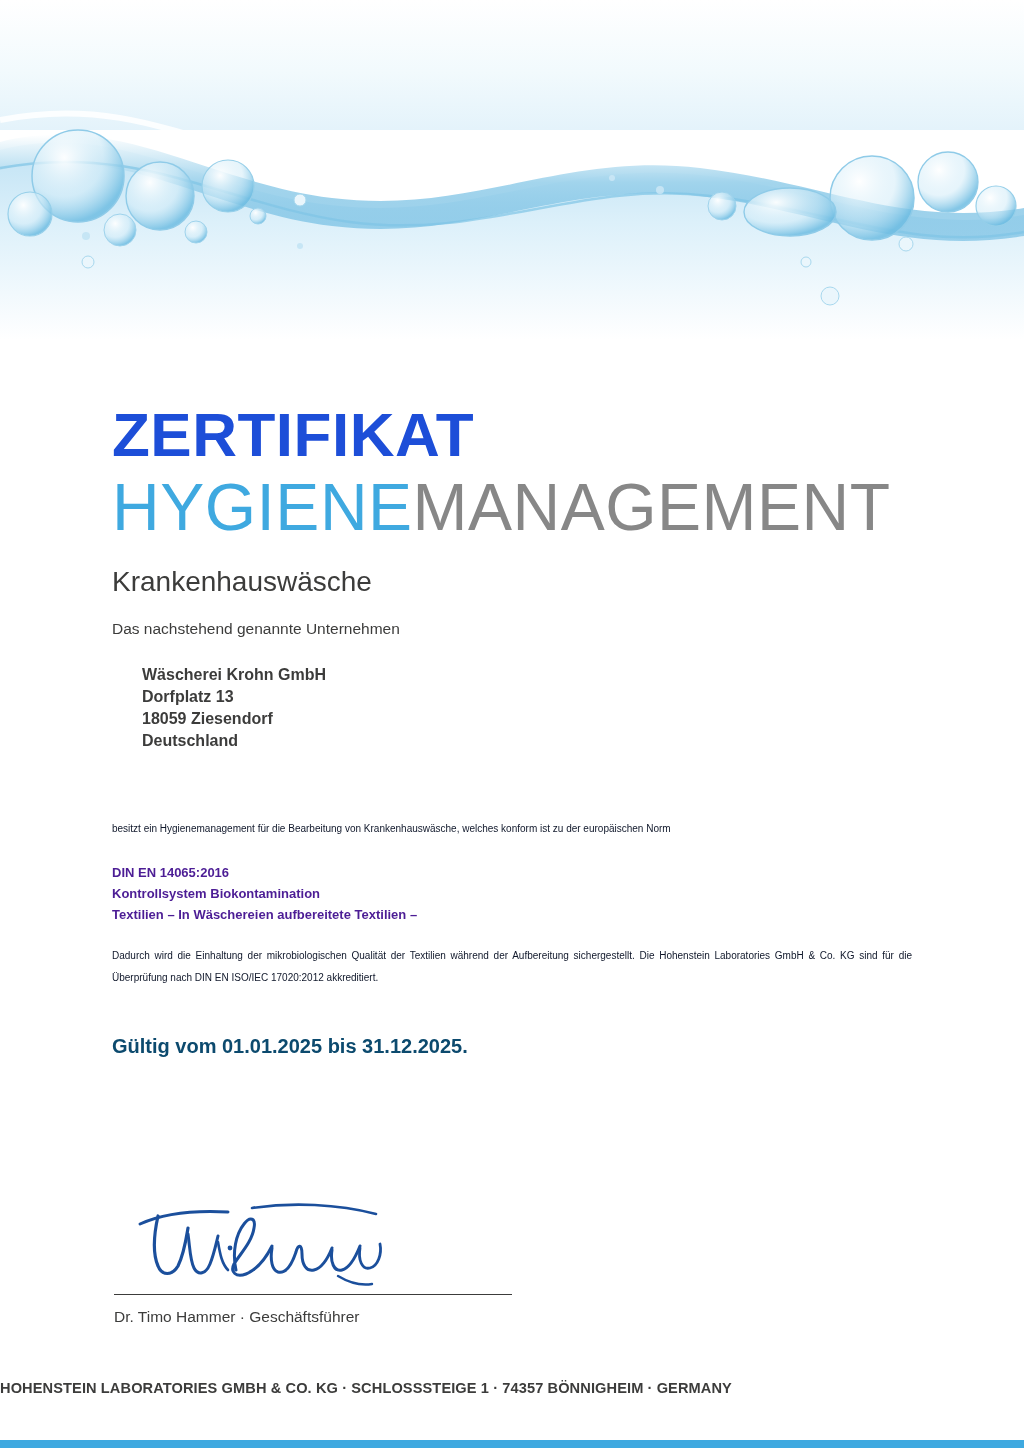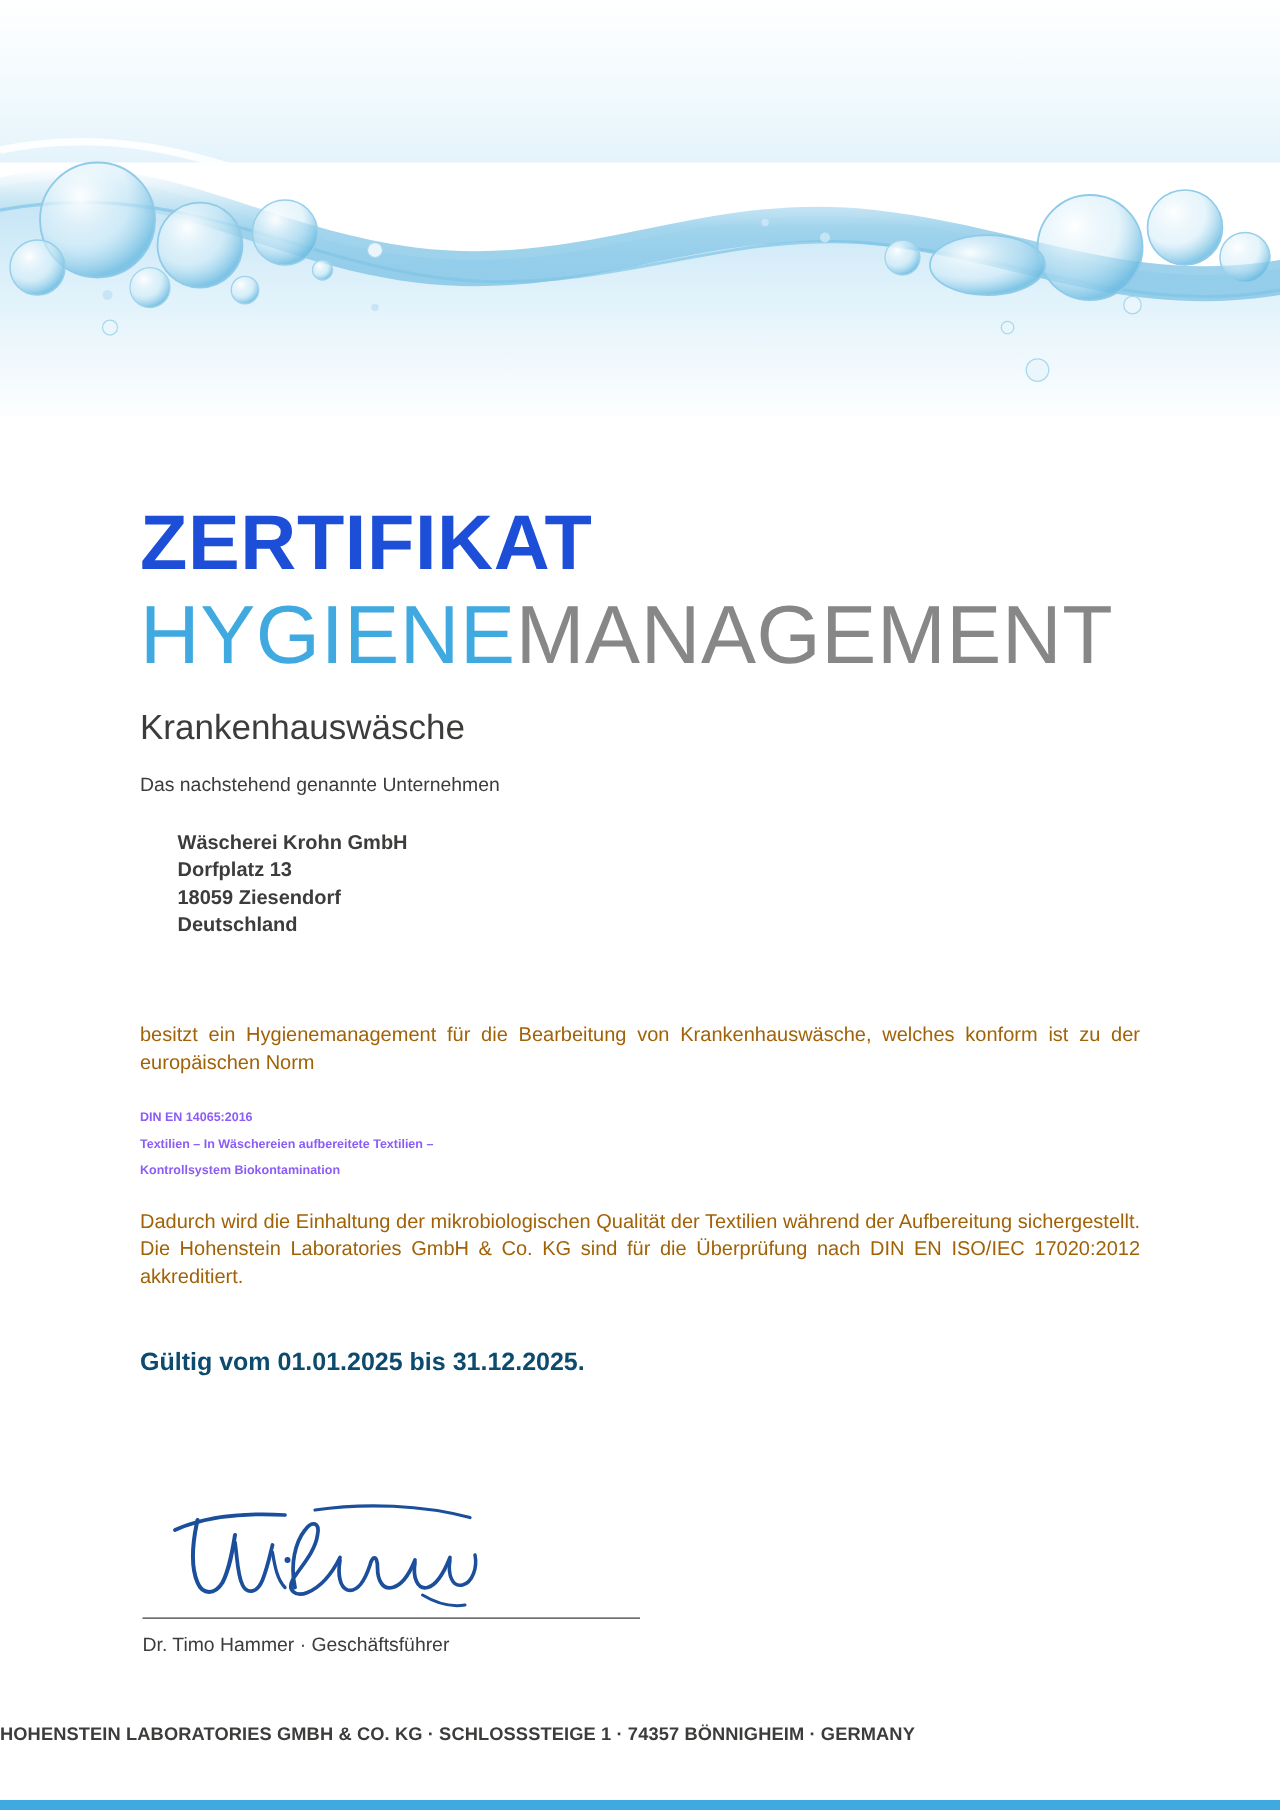--- a/index.html
+++ b/index.html
@@ -83,38 +83,38 @@
   }
   .company-block div {
     font-size: 16px;
     font-weight: bold;
     line-height: 22px;
     color: #3c3c3b;
   }
 
   .para {
     padding: 0 112px;
-    font-size: 16px;
+    font-size: 10px;
     line-height: 22px;
     text-align: justify;
-    color: #a16207;
+    color: #0f172a;
   }
   .para-conform {
     margin-top: 66px;
   }
 
   .norm-block {
     padding: 0 112px;
     margin-top: 22px;
   }
   .norm-block div {
-    font-size: 10px;
+    font-size: 13px;
     font-weight: bold;
     line-height: 21px;
-    color: #8b5cf6;
+    color: #4c1d95;
   }
 
   .para-quality {
     margin-top: 20px;
   }
 
   .validity {
     padding: 0 112px;
     margin-top: 46px;
     font-size: 20px;
@@ -255,22 +255,22 @@
     <div>Wäscherei Krohn GmbH</div>
     <div>Dorfplatz 13</div>
     <div>18059 Ziesendorf</div>
     <div>Deutschland</div>
   </div>
 
   <div class="para para-conform">besitzt ein Hygienemanagement für die Bearbeitung von Krankenhauswäsche, welches konform ist zu der europäischen Norm</div>
 
   <div class="norm-block">
     <div>DIN EN 14065:2016</div>
+    <div>Kontrollsystem Biokontamination</div>
     <div>Textilien – In Wäschereien aufbereitete Textilien –</div>
-    <div>Kontrollsystem Biokontamination</div>
   </div>
 
   <div class="para para-quality">Dadurch wird die Einhaltung der mikrobiologischen Qualität der Textilien während der Aufbereitung sichergestellt. Die Hohenstein Laboratories GmbH &amp; Co. KG sind für die Überprüfung nach DIN EN ISO/IEC 17020:2012 akkreditiert.</div>
 
   <div class="validity">Gültig vom 01.01.2025 bis 31.12.2025.</div>
 </div>
 
 <div class="signature-area">
   <svg class="signature-svg" width="260" height="110" viewBox="0 0 260 110" xmlns="http://www.w3.org/2000/svg">
     <g fill="none" stroke="#1b4f9c" stroke-linecap="round" stroke-linejoin="round">

